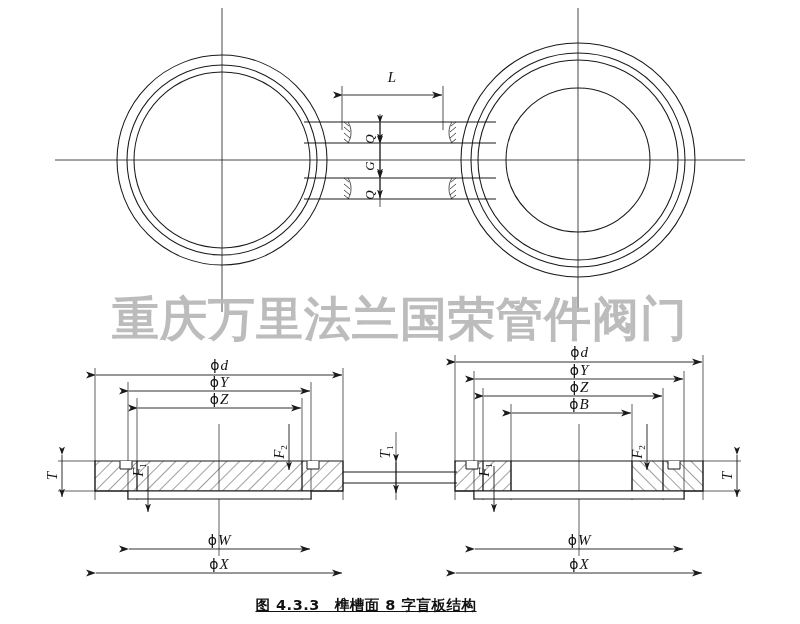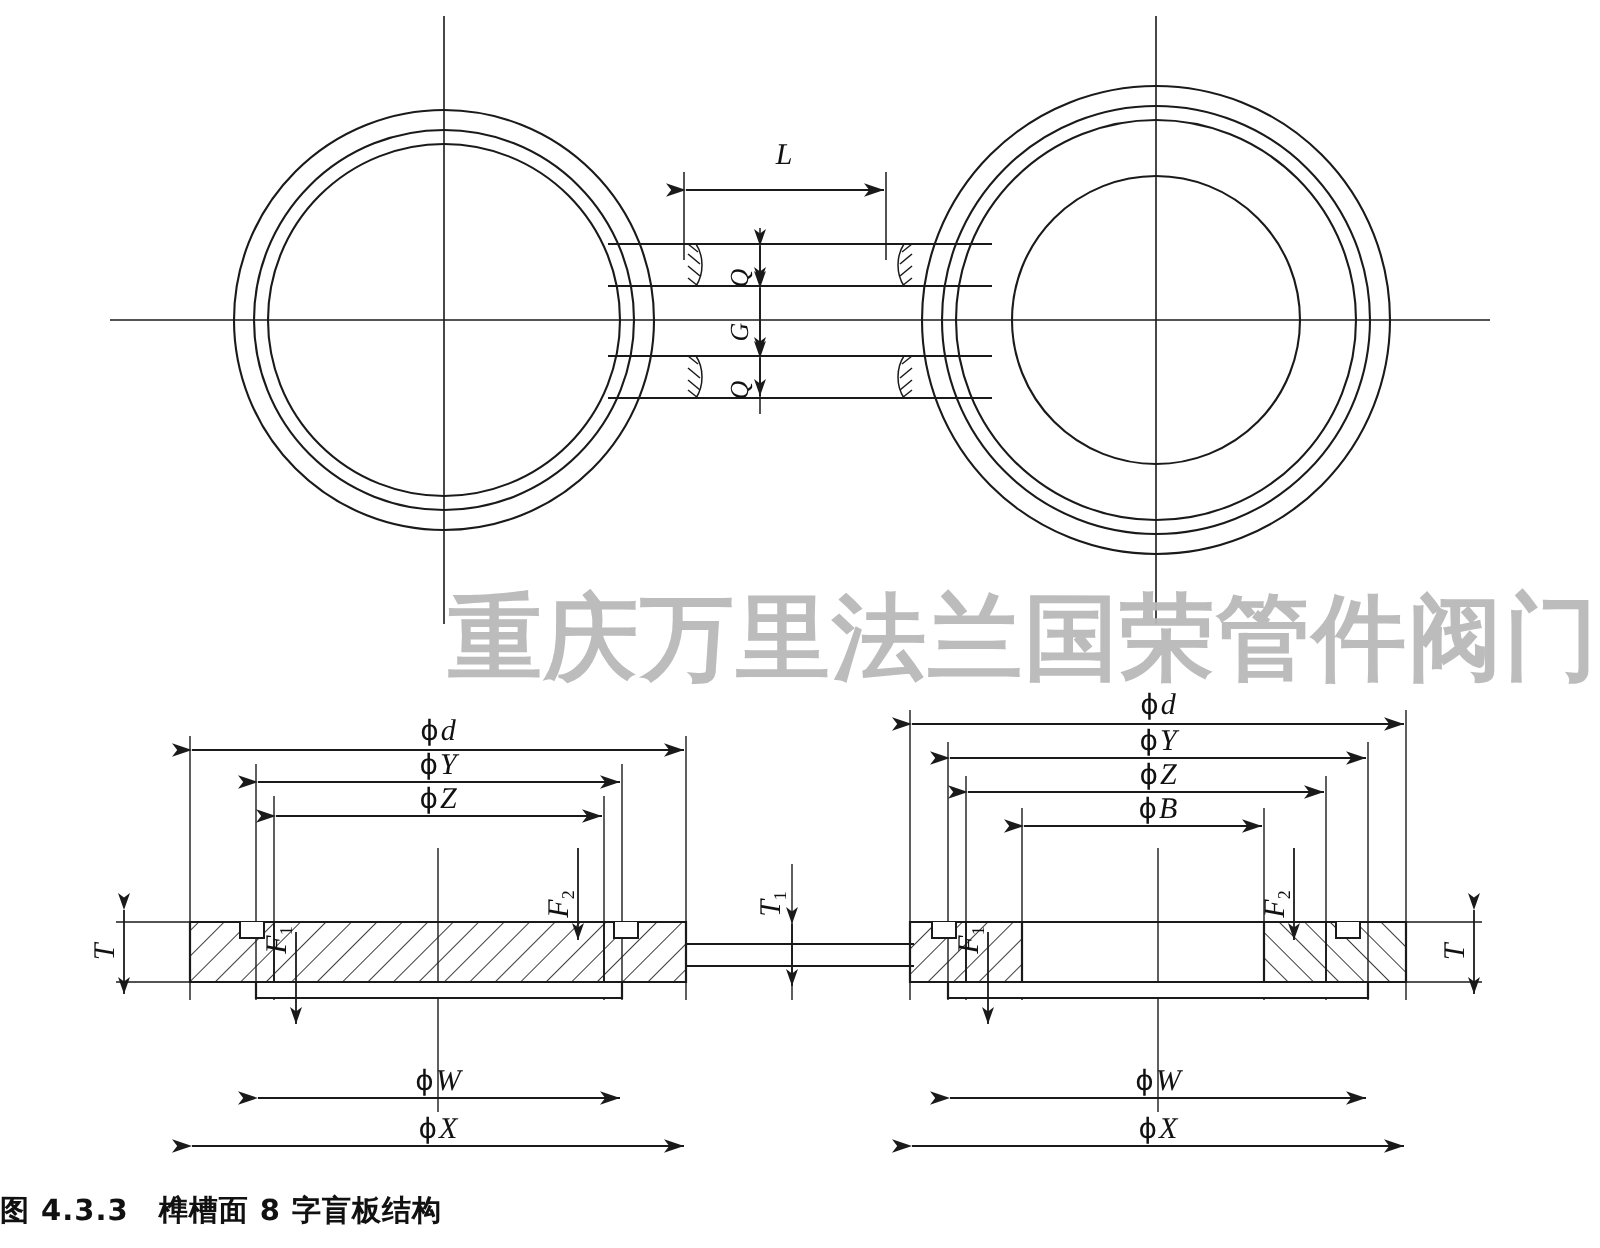--- a/index.html
+++ b/index.html
@@ -1,26 +1,26 @@
 <!DOCTYPE html>
 <html><head>
 <meta charset="utf-8">
 <style>
   html,body{margin:0;padding:0;background:#ffffff;}
   body{width:800px;height:624px;overflow:hidden;
        font-family:"Liberation Serif", serif;color:#111;}
   #stage{position:relative;width:800px;height:624px;background:#fff;}
   svg.drawing{position:absolute;left:0;top:0;width:800px;height:624px;}
-  .wm{position:absolute;left:0;top:288px;width:800px;text-align:right;
+  .wm{position:absolute;left:0;top:288px;width:800px;text-align:center;
       font-family:"DejaVu Sans", sans-serif;font-weight:bold;font-size:47px;
       letter-spacing:1px;color:#b9b9b9;opacity:.95;white-space:nowrap;
       pointer-events:none;}
-  .cap{position:absolute;left:0;top:596px;width:732px;
+  .cap{position:absolute;left:0;top:596px;width:732px;text-align:center;
        font-family:"DejaVu Sans", sans-serif;font-weight:bold;font-size:14.5px;
-       color:#111;letter-spacing:.5px;}
+       color:#111;letter-spacing:.5px;text-decoration:underline;}
   .lbl{font-family:"Liberation Serif", serif;font-style:italic;
        font-size:15px;fill:#111;}
   .lbl-s{font-family:"Liberation Serif", serif;font-style:italic;
        font-size:13px;fill:#111;}
   .sub{font-family:"Liberation Serif", serif;font-style:normal;font-size:9px;fill:#111;}
   .phi{font-family:"DejaVu Sans", sans-serif;font-style:normal;font-size:14px;fill:#111;}
 </style>
 </head>
 <body>
 

